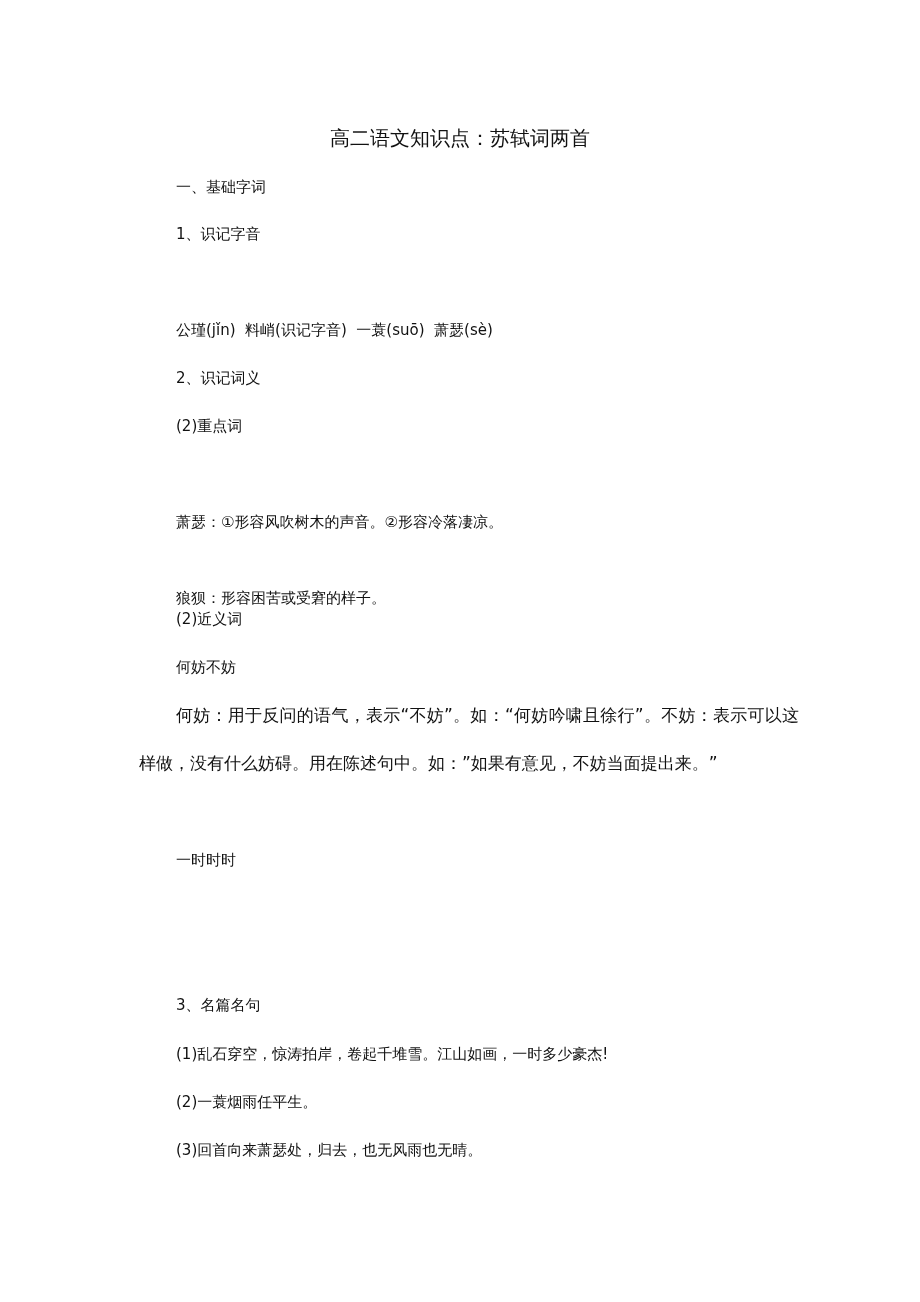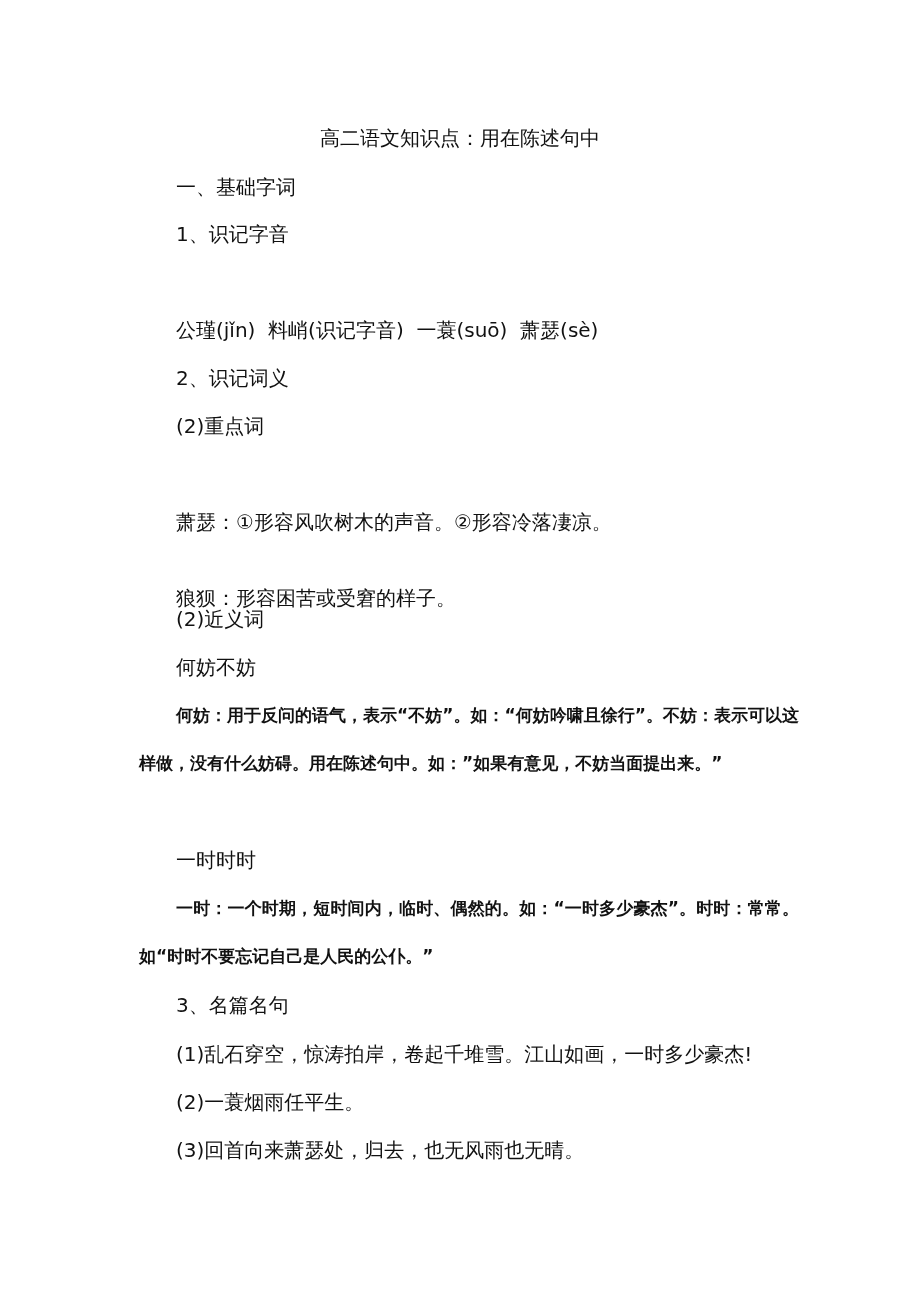--- a/index.html
+++ b/index.html
@@ -1,44 +1,43 @@
 <!DOCTYPE html>
 <html><head>
 <meta charset="utf-8">
 <style>
   html, body { margin: 0; padding: 0; background: #ffffff; }
   body { width: 920px; height: 1302px; position: relative; overflow: hidden;
          font-family: "DejaVu Sans", "Liberation Sans", sans-serif; color: #111111; }
   .page { position: absolute; left: 0; top: 0; width: 920px; height: 1302px; }
   .title { position: absolute; left: 0; width: 920px; top: 124px; text-align: center;
            font-size: 20px; line-height: 28px; }
-  .line { position: absolute; left: 176px; font-size: 20px; line-height: 24px; white-space: nowrap; }
+  .line { position: absolute; left: 176px; font-size: 15px; line-height: 24px; white-space: nowrap; }
   .para { position: absolute; left: 139px; width: 660px; font-size: 17px; line-height: 48px;
-          text-indent: 37px; text-align: justify; font-weight: bold; }
+          text-indent: 37px; text-align: justify; }
 </style>
 </head>
 <body>
 
 <div class="page">
-  <div class="title">高二语文知识点：用在陈述句中</div>
+  <div class="title">高二语文知识点：苏轼词两首</div>
 
   <div class="line" style="top:175px">一、基础字词</div>
 
   <div class="line" style="top:222px">1、识记字音</div>
   <div class="line" style="top:318px; white-space:pre">公瑾(jǐn)  料峭(识记字音)  一蓑(suō)  萧瑟(sè)</div>
 
   <div class="line" style="top:366px">2、识记词义</div>
   <div class="line" style="top:414px">(2)重点词</div>
   <div class="line" style="top:510px">萧瑟：①形容风吹树木的声音。②形容冷落凄凉。</div>
   <div class="line" style="top:586px">狼狈：形容困苦或受窘的样子。</div>
 
   <div class="line" style="top:607px">(2)近义词</div>
   <div class="line" style="top:655px">何妨不妨</div>
   <div class="para" style="top:691px">何妨：用于反问的语气，表示“不妨”。如：“何妨吟啸且徐行”。不妨：表示可以这样做，没有什么妨碍。用在陈述句中。如：”如果有意见，不妨当面提出来。”</div>
 
   <div class="line" style="top:848px">一时时时</div>
-  <div class="para" style="top:884px">一时：一个时期，短时间内，临时、偶然的。如：“一时多少豪杰”。时时：常常。如“时时不要忘记自己是人民的公仆。”</div>
 
   <div class="line" style="top:993px">3、名篇名句</div>
   <div class="line" style="top:1042px">(1)乱石穿空，惊涛拍岸，卷起千堆雪。江山如画，一时多少豪杰!</div>
   <div class="line" style="top:1090px">(2)一蓑烟雨任平生。</div>
   <div class="line" style="top:1138px">(3)回首向来萧瑟处，归去，也无风雨也无晴。</div>
 </div>
 
 </body></html>

